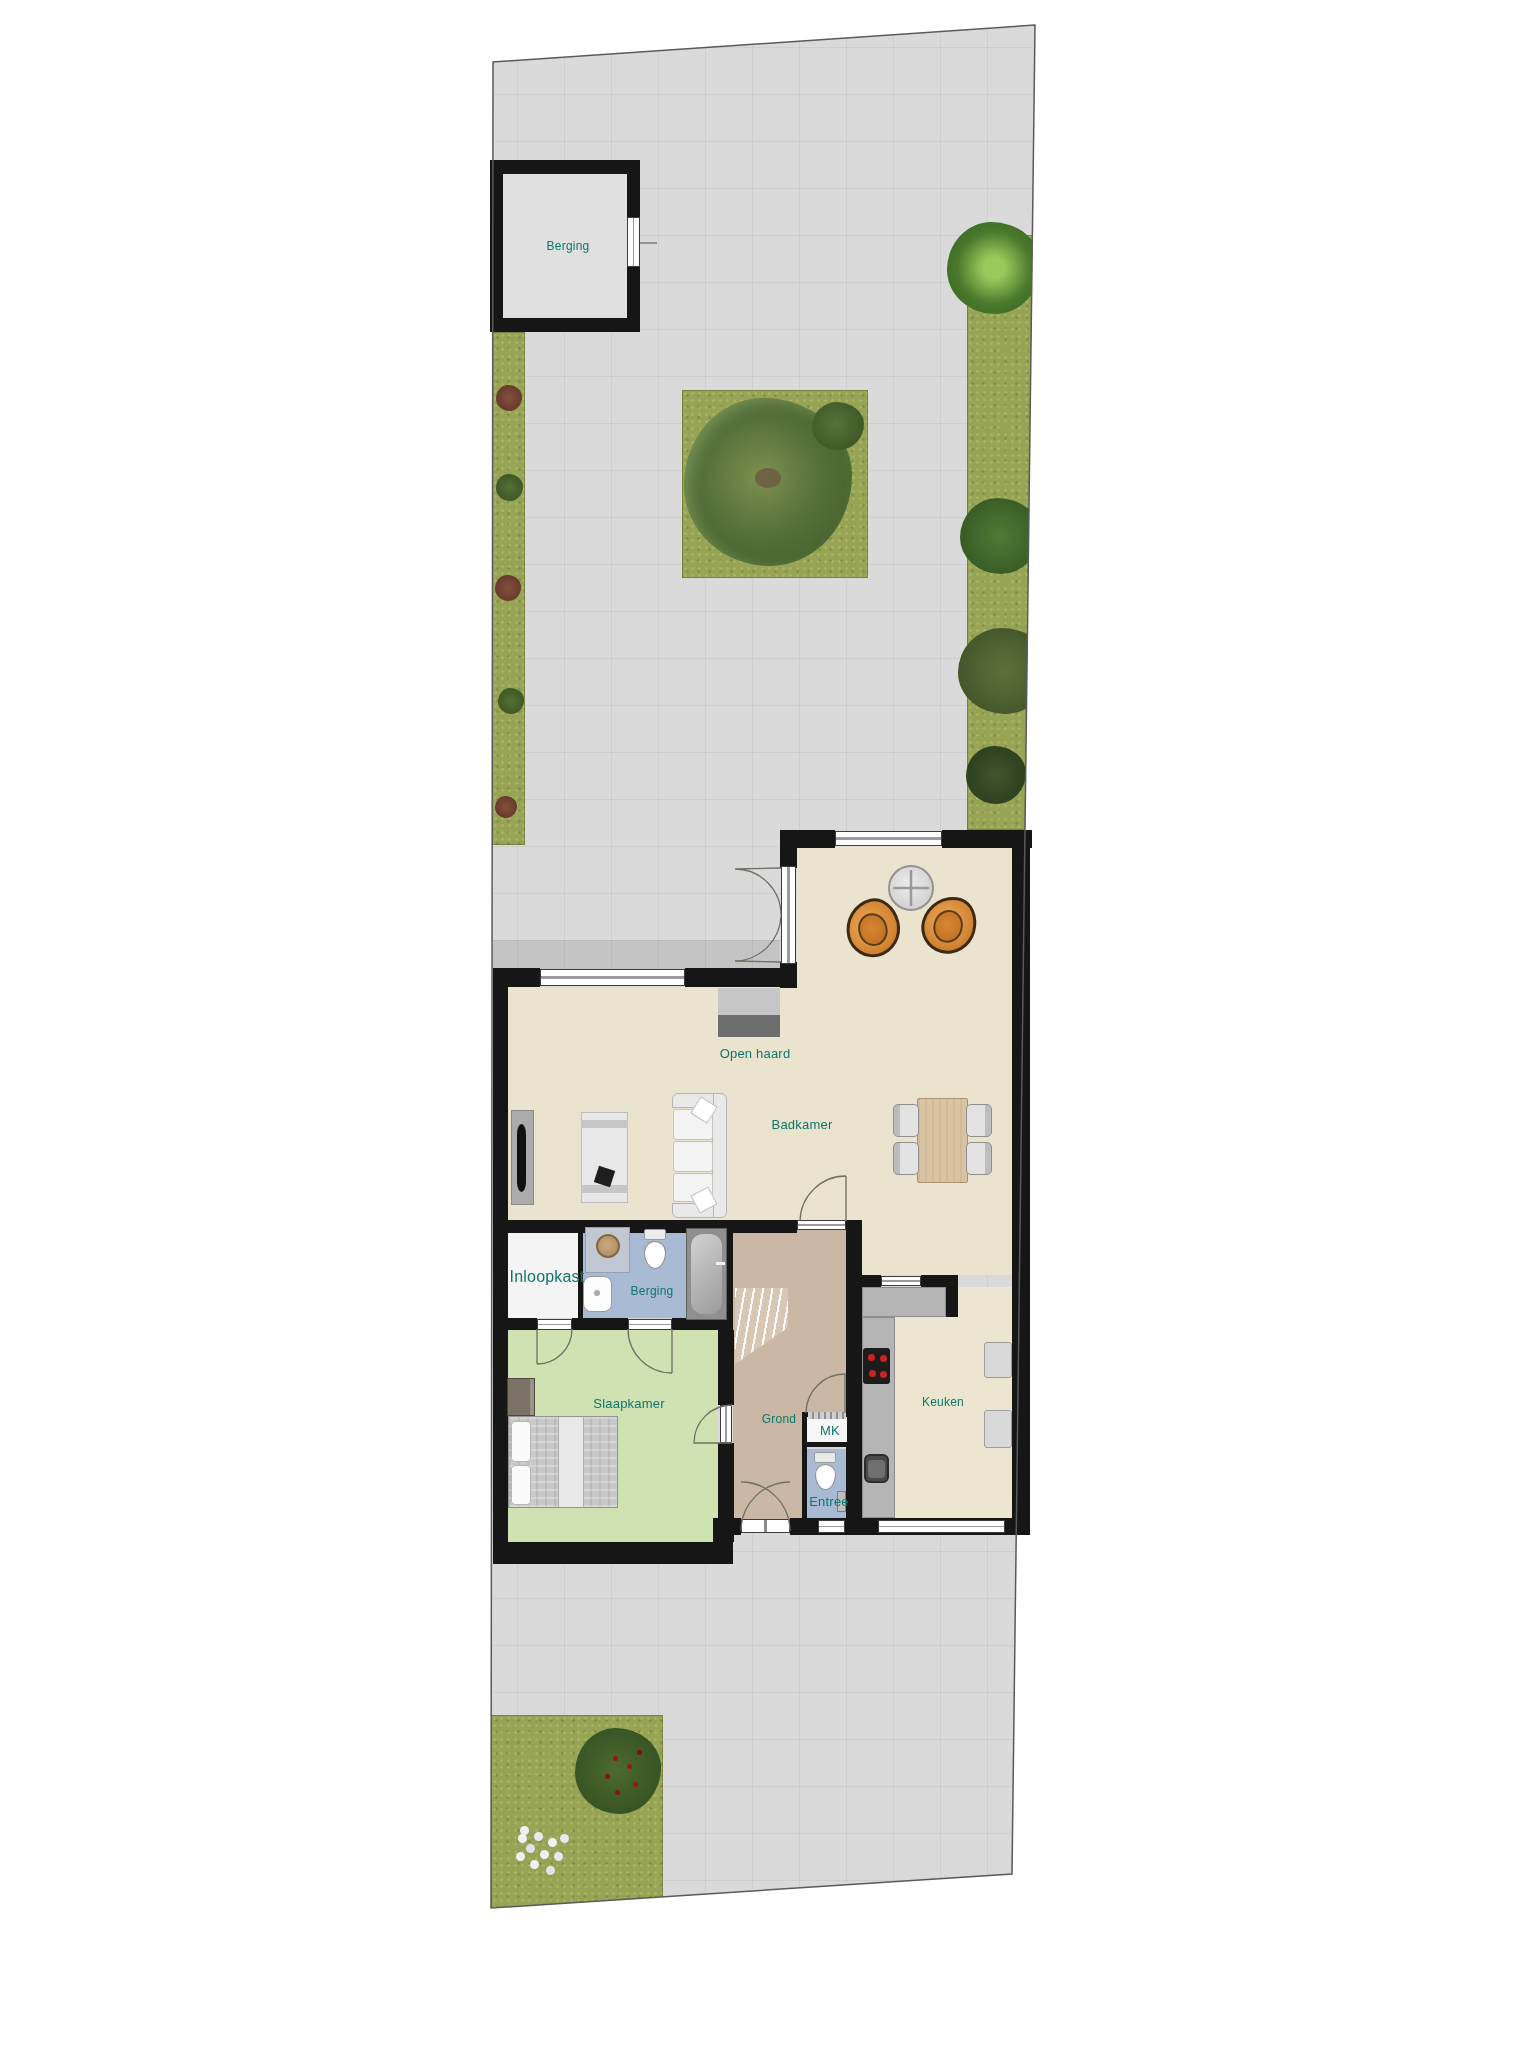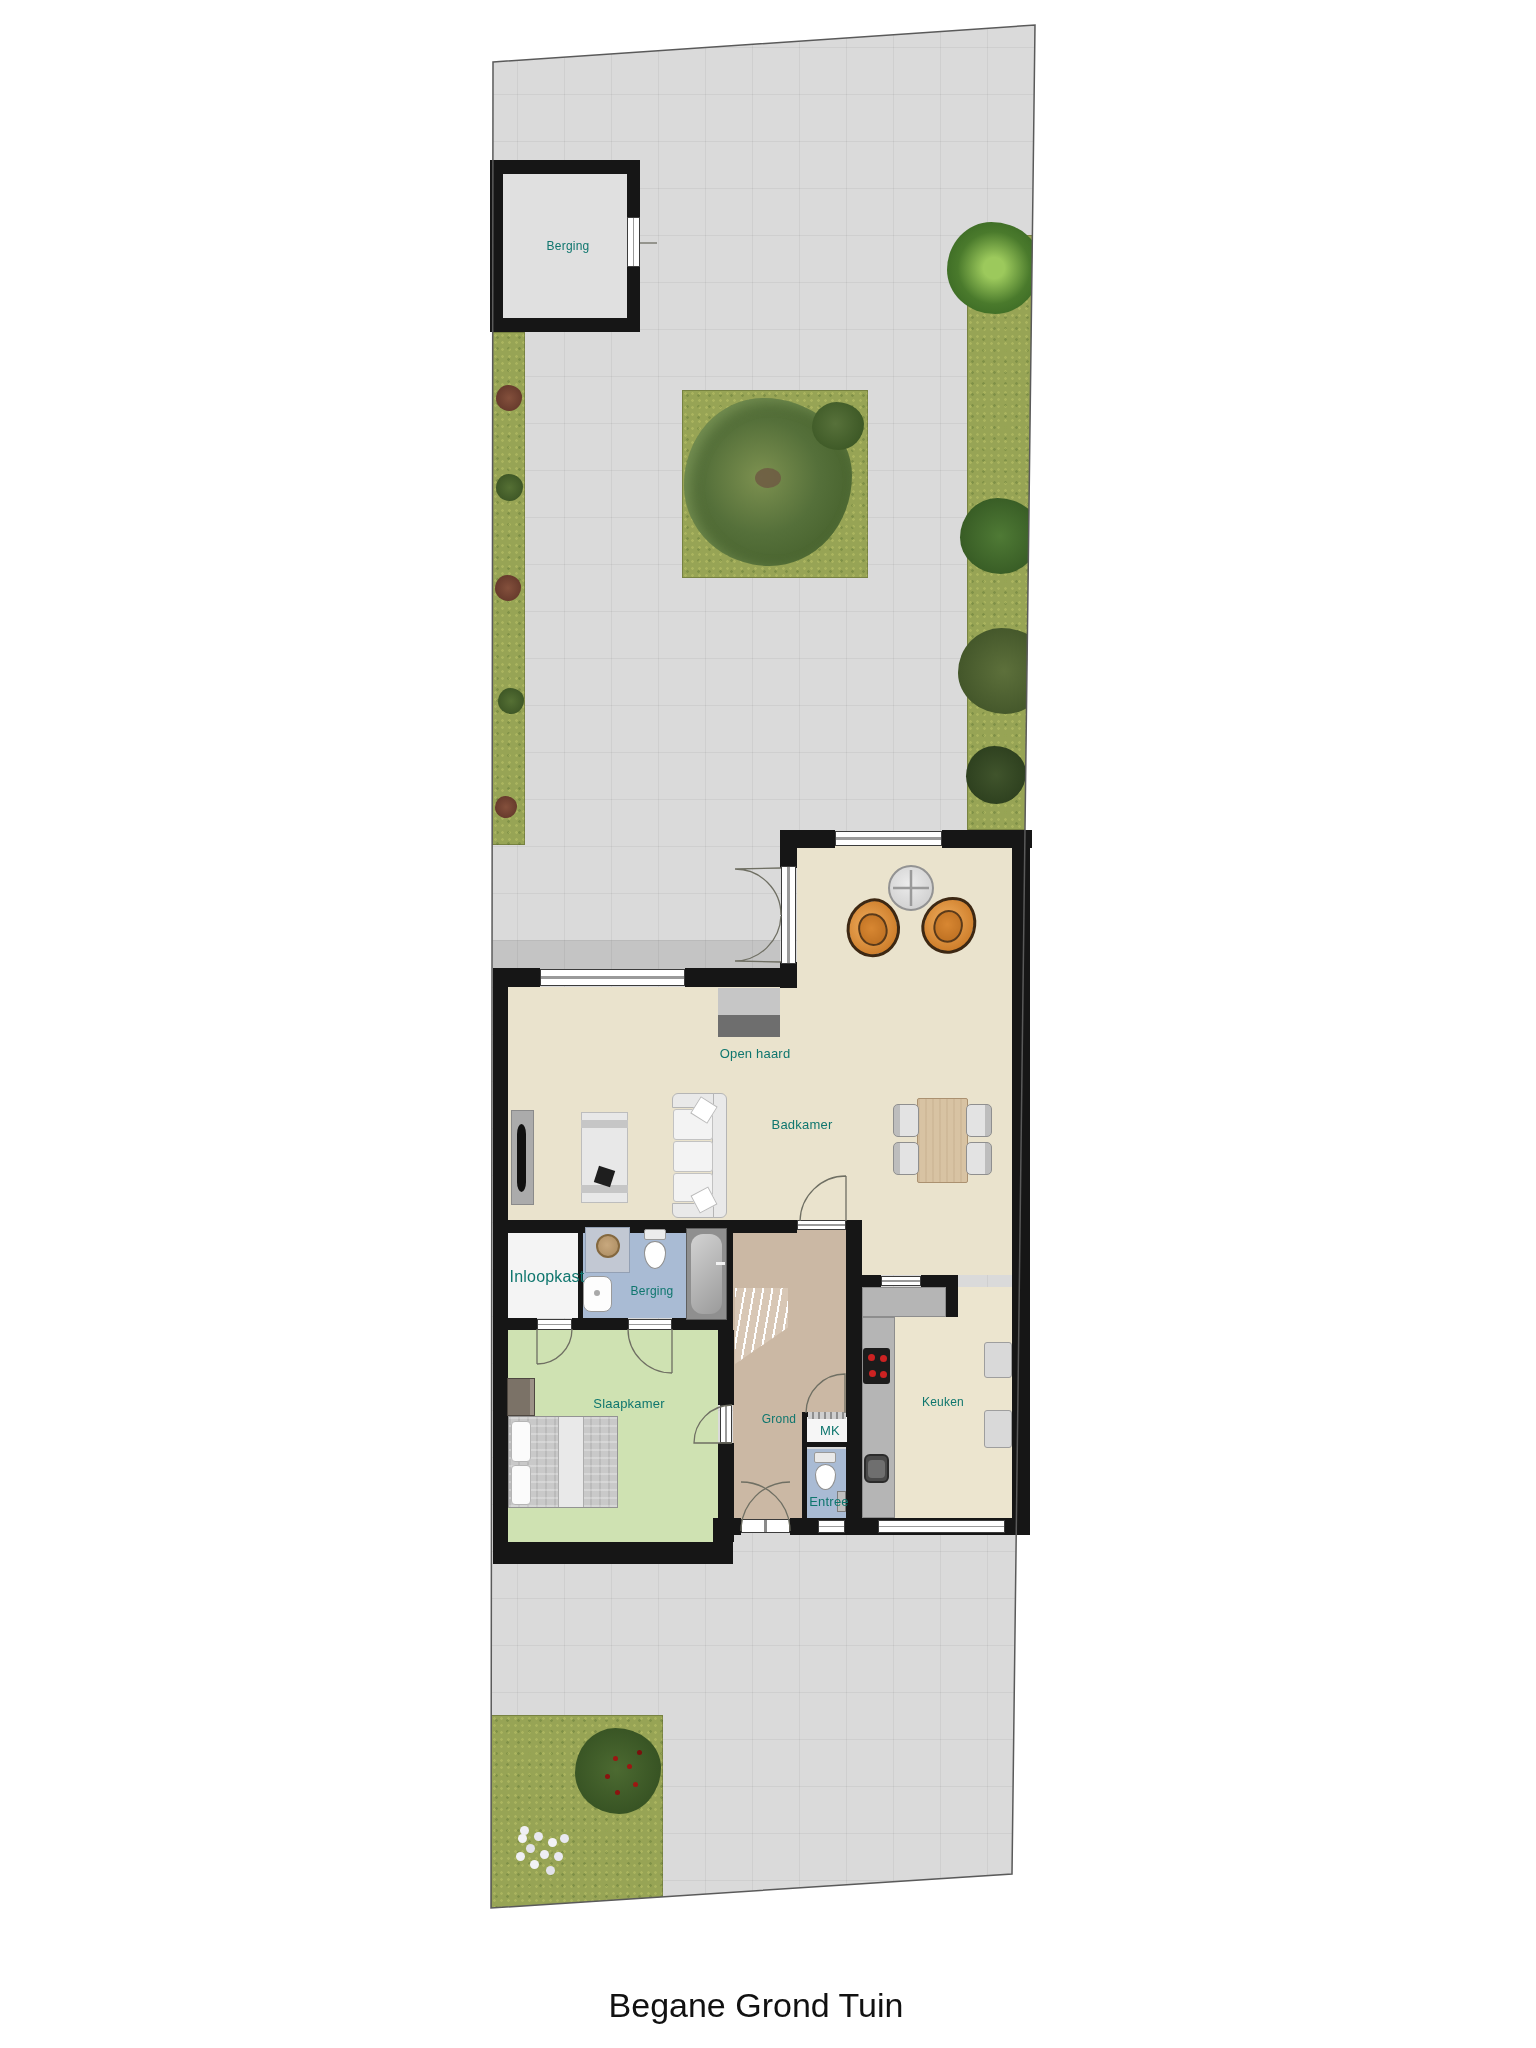--- a/index.html
+++ b/index.html
@@ -234,14 +234,13 @@
       <path d="M672,1329 L672,1373 M628,1329 A44,44 0 0 0 672,1373"></path>
       <path d="M732,1443 L694,1443 A38,38 0 0 1 732,1405"></path>
       <path d="M806,1413 A39,39 0 0 1 845,1374 L845,1413"></path>
       <path d="M741,1482 A49,49 0 0 1 790,1531"></path>
       <path d="M790,1482 A49,49 0 0 0 741,1531"></path>
       <path d="M640,243 L657,243"></path>
     </g>
     <path d="M893,888 L929,888 M911,870 L911,906" stroke="#9a9a9a" stroke-width="2.5" fill="none"></path>
   </svg>
 
-  <div style="position:absolute;left:0;top:1986px;width:1512px;text-align:center;font-size:34px;color:#111;">Begane Grond Tuin</div>
 </div>
 
 </body></html>

